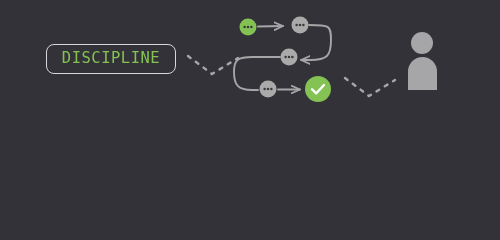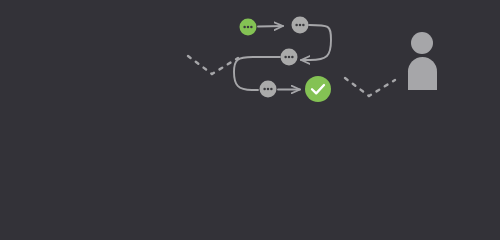--- a/index.html
+++ b/index.html
@@ -49,20 +49,23 @@
     width: 500px;
     height: 120px;
     display: block;
   }
 </style>
 </head>
 <body>
 
 <div id="scene">
 
+  <div id="label-badge">
+    <span id="label-text">DISCIPLINE</span>
+  </div>
 
   <svg class="layer" viewBox="0 0 500 120">
 
     <defs>
       <marker id="arrowGray" viewBox="0 0 10 10" refX="9" refY="5" markerWidth="5.2" markerHeight="5.2" orient="auto-start-reverse">
         <path d="M 0 1 L 9 5 L 0 9" fill="none" stroke="#a6a6a9" stroke-width="1.8" stroke-linecap="round" stroke-linejoin="round"></path>
       </marker>
     </defs>
 
     <g>

